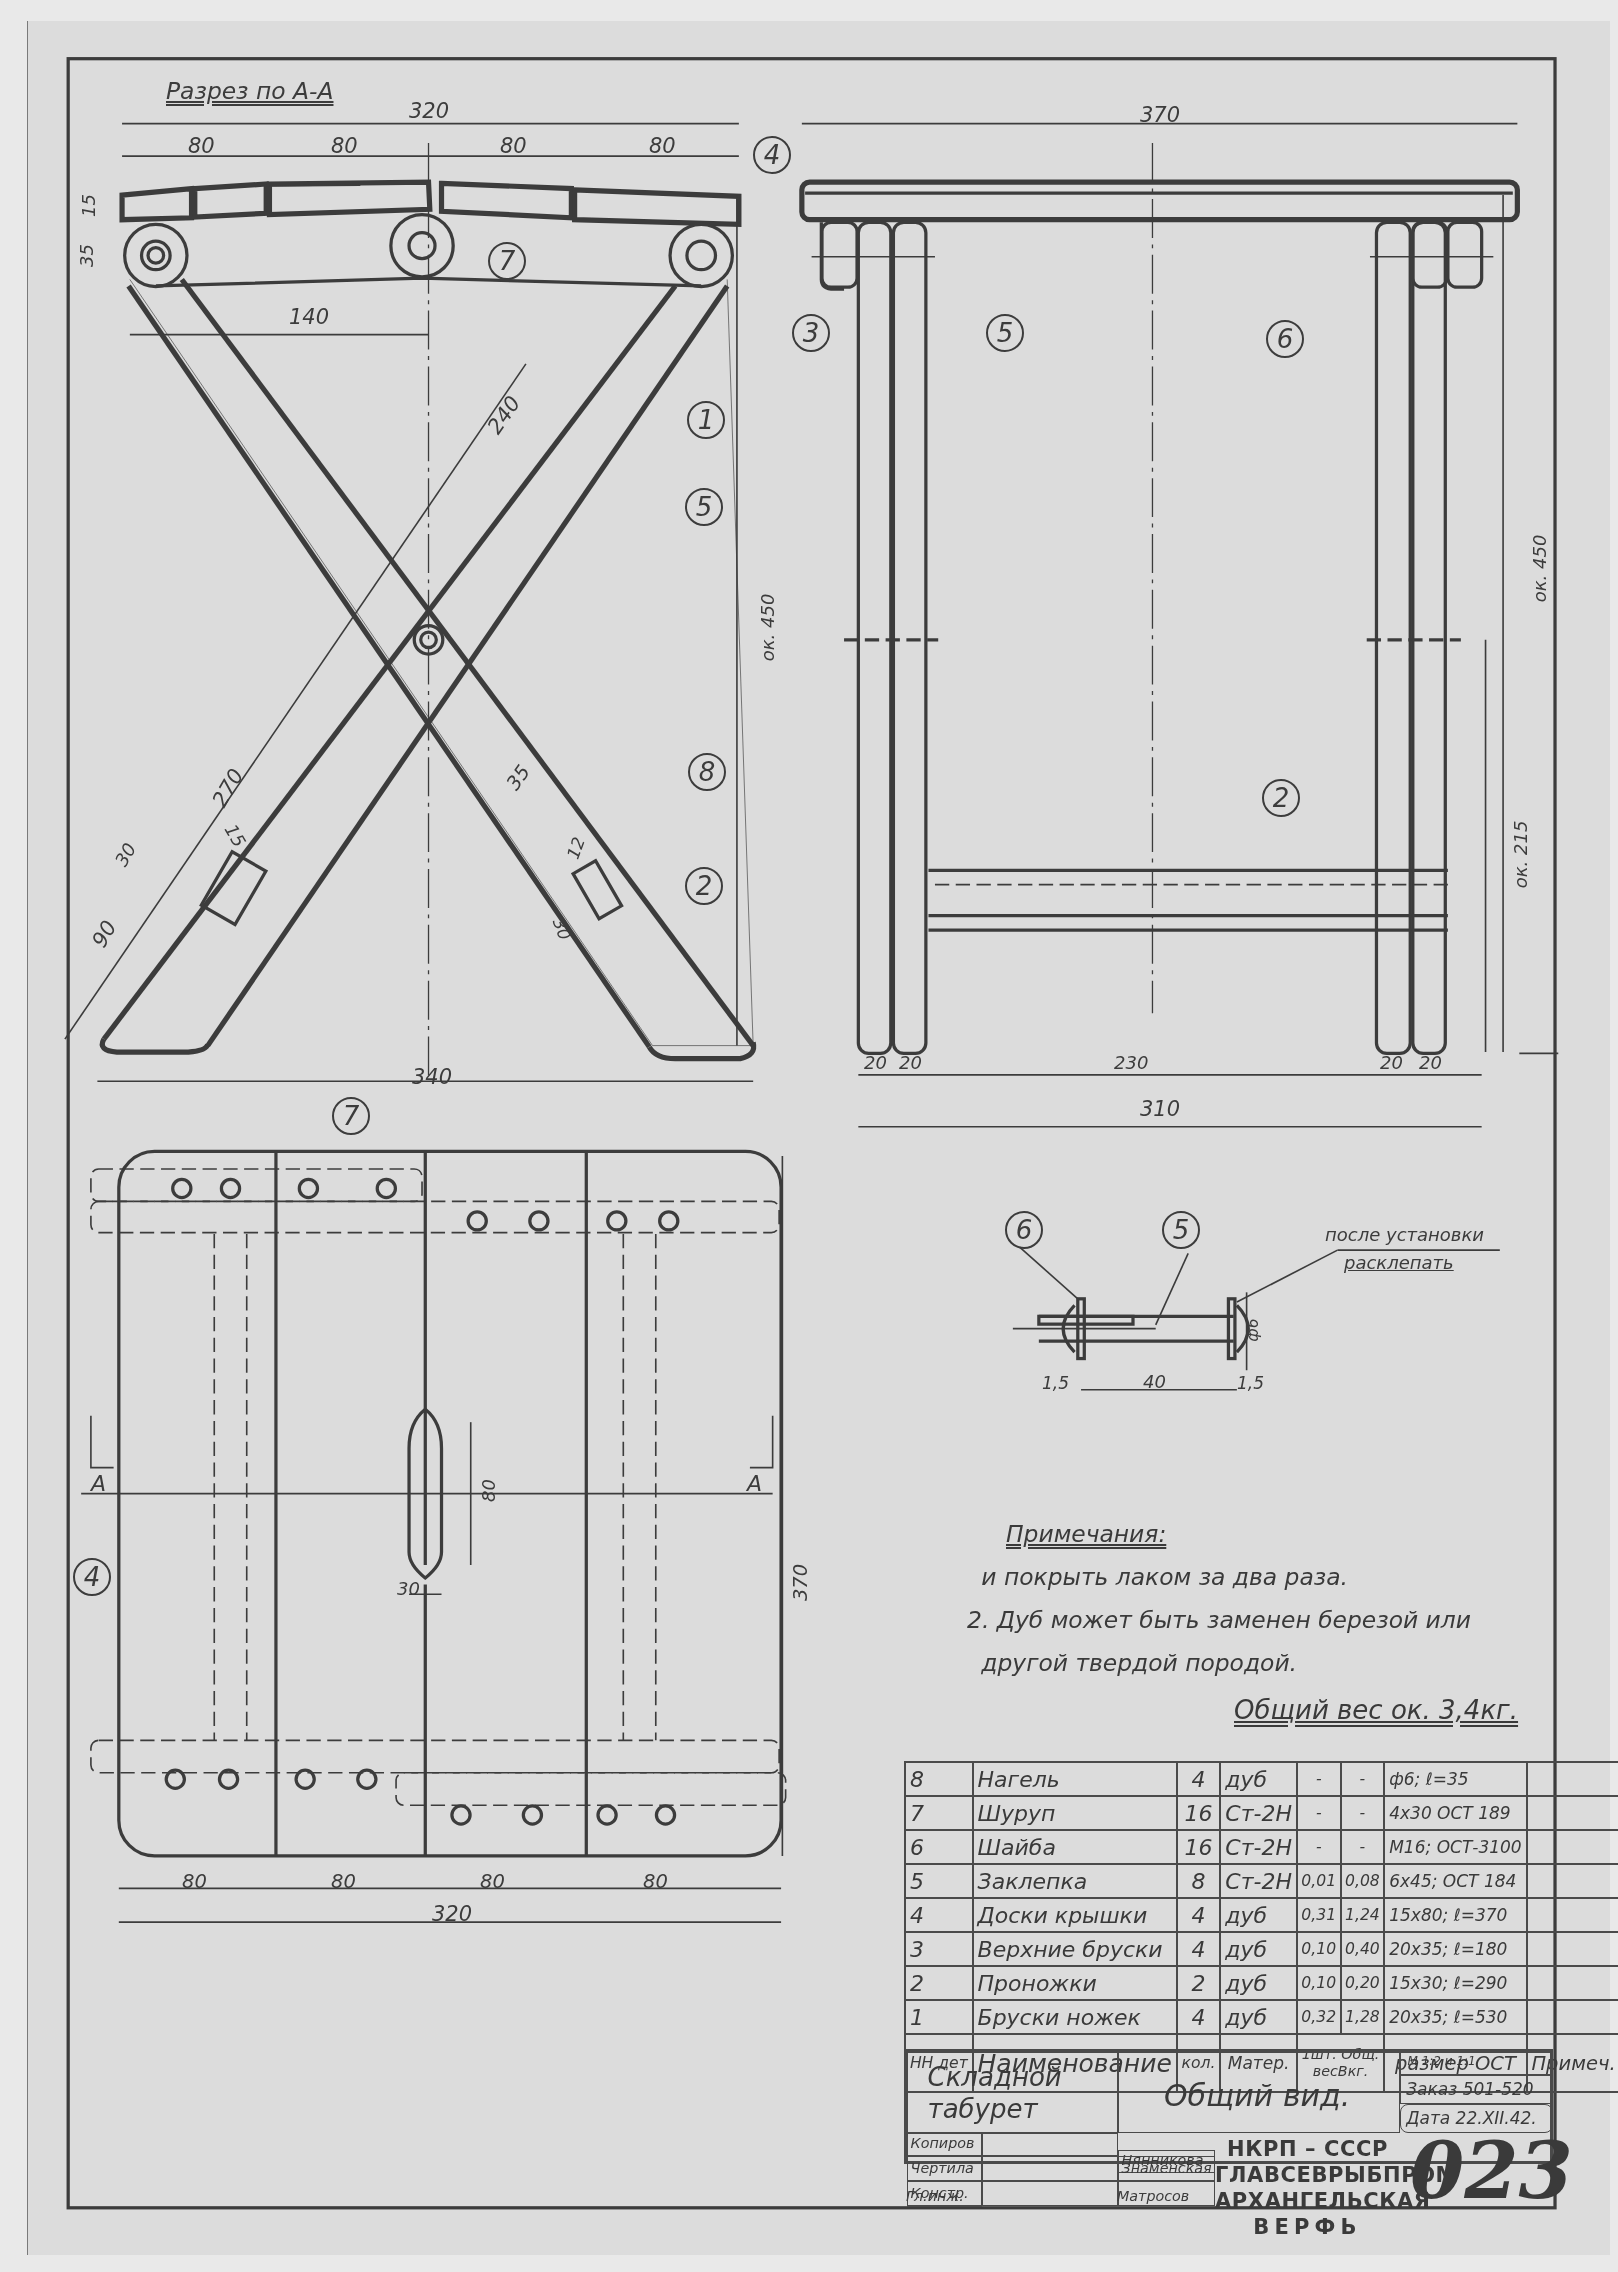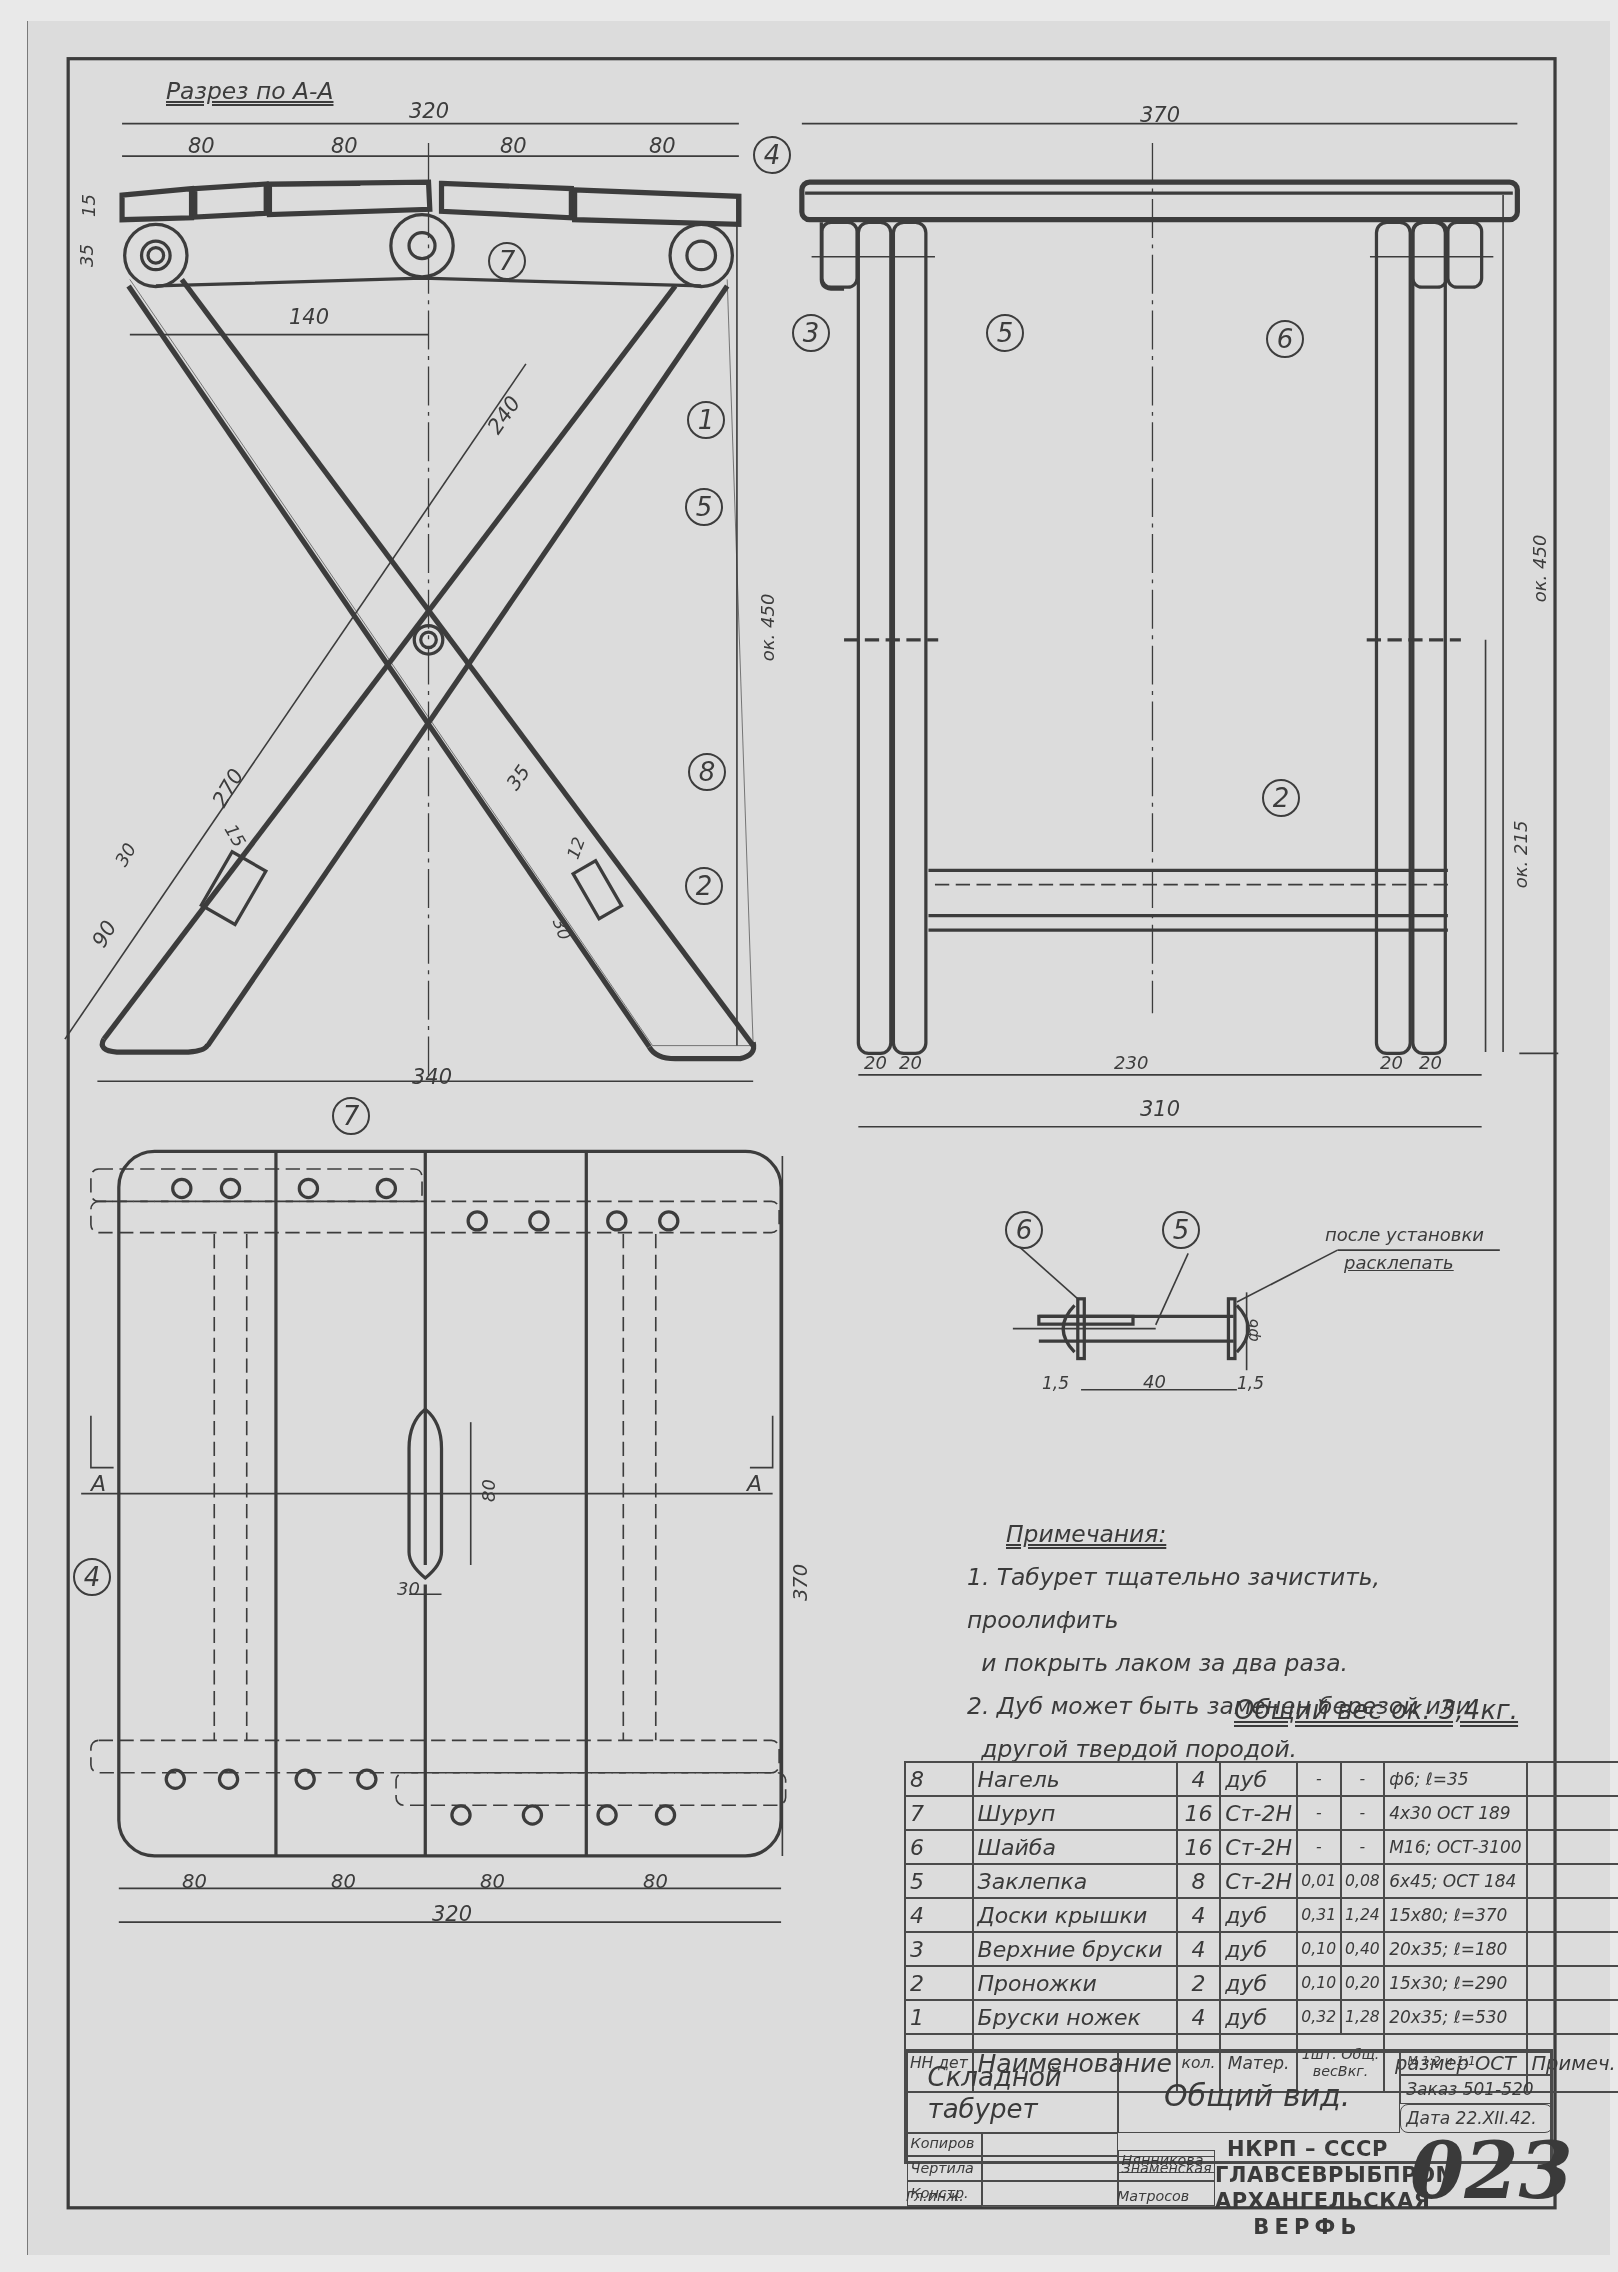--- a/index.html
+++ b/index.html
@@ -236,21 +236,20 @@
 <div class="balloon" style="left:1162px;top:1211px;">5</div>
 <div class="lbl" style="left:1325px;top:1224px;font-size:18px;">после установки</div>
 <div class="lbl" style="left:1344px;top:1252px;font-size:18px;text-decoration:underline;">расклепать</div>
 <div class="lbl" style="left:1042px;top:1373px;font-size:17px;">1,5</div>
 <div class="lbl" style="left:1143px;top:1371px;font-size:18px;">40</div>
 <div class="lbl" style="left:1237px;top:1373px;font-size:17px;">1,5</div>
 <div class="lbl" style="left:1241px;top:1321px;font-size:15.6px;transform:rotate(-90deg);">ф6</div>
 
 <div class="notes">
   <div class="title">Примечания:</div>
-  <div>1. Табурет тщательно зачистить, проолифить</div>
   <div style="margin-left:14.3px">и покрыть лаком за два раза.</div>
   <div>2. Дуб может быть заменен березой или</div>
   <div style="margin-left:14.3px">другой твердой породой.</div>
 </div>
 <div class="weight">Общий вес ок. 3,4кг.</div>
 
 <table class="spec">
   <tbody id="spec-body">
       <tr>
         <td>8</td>

